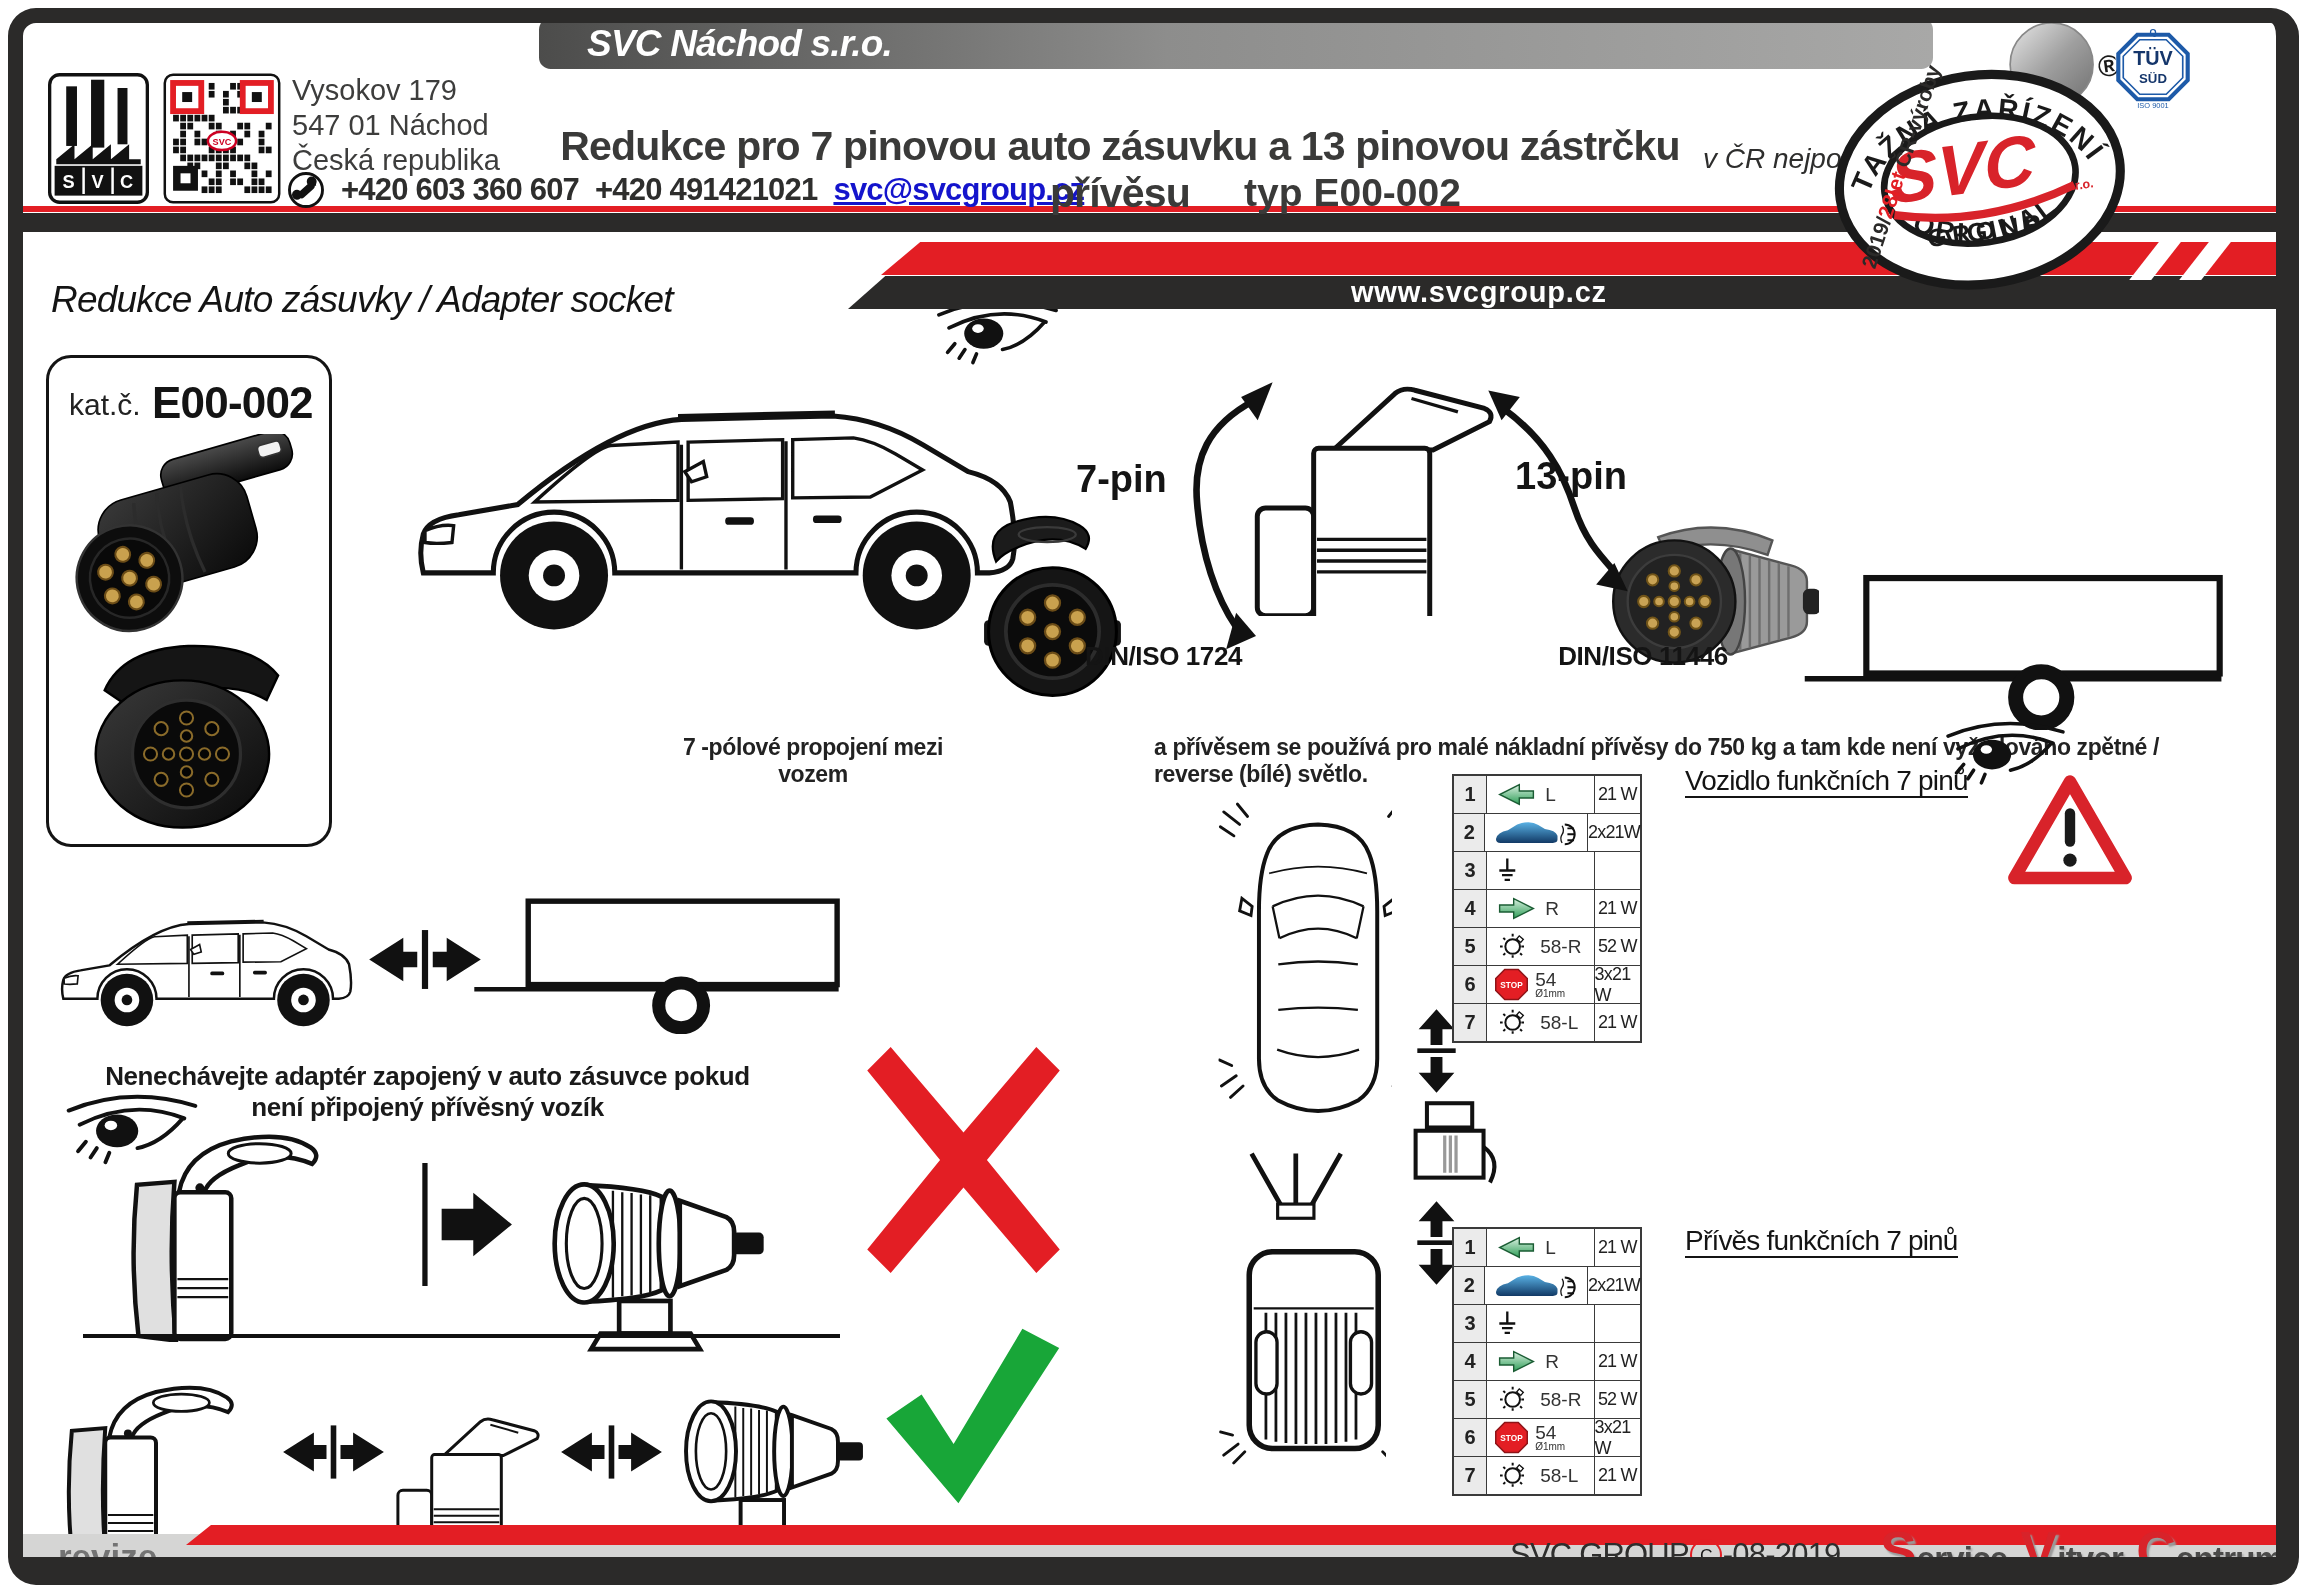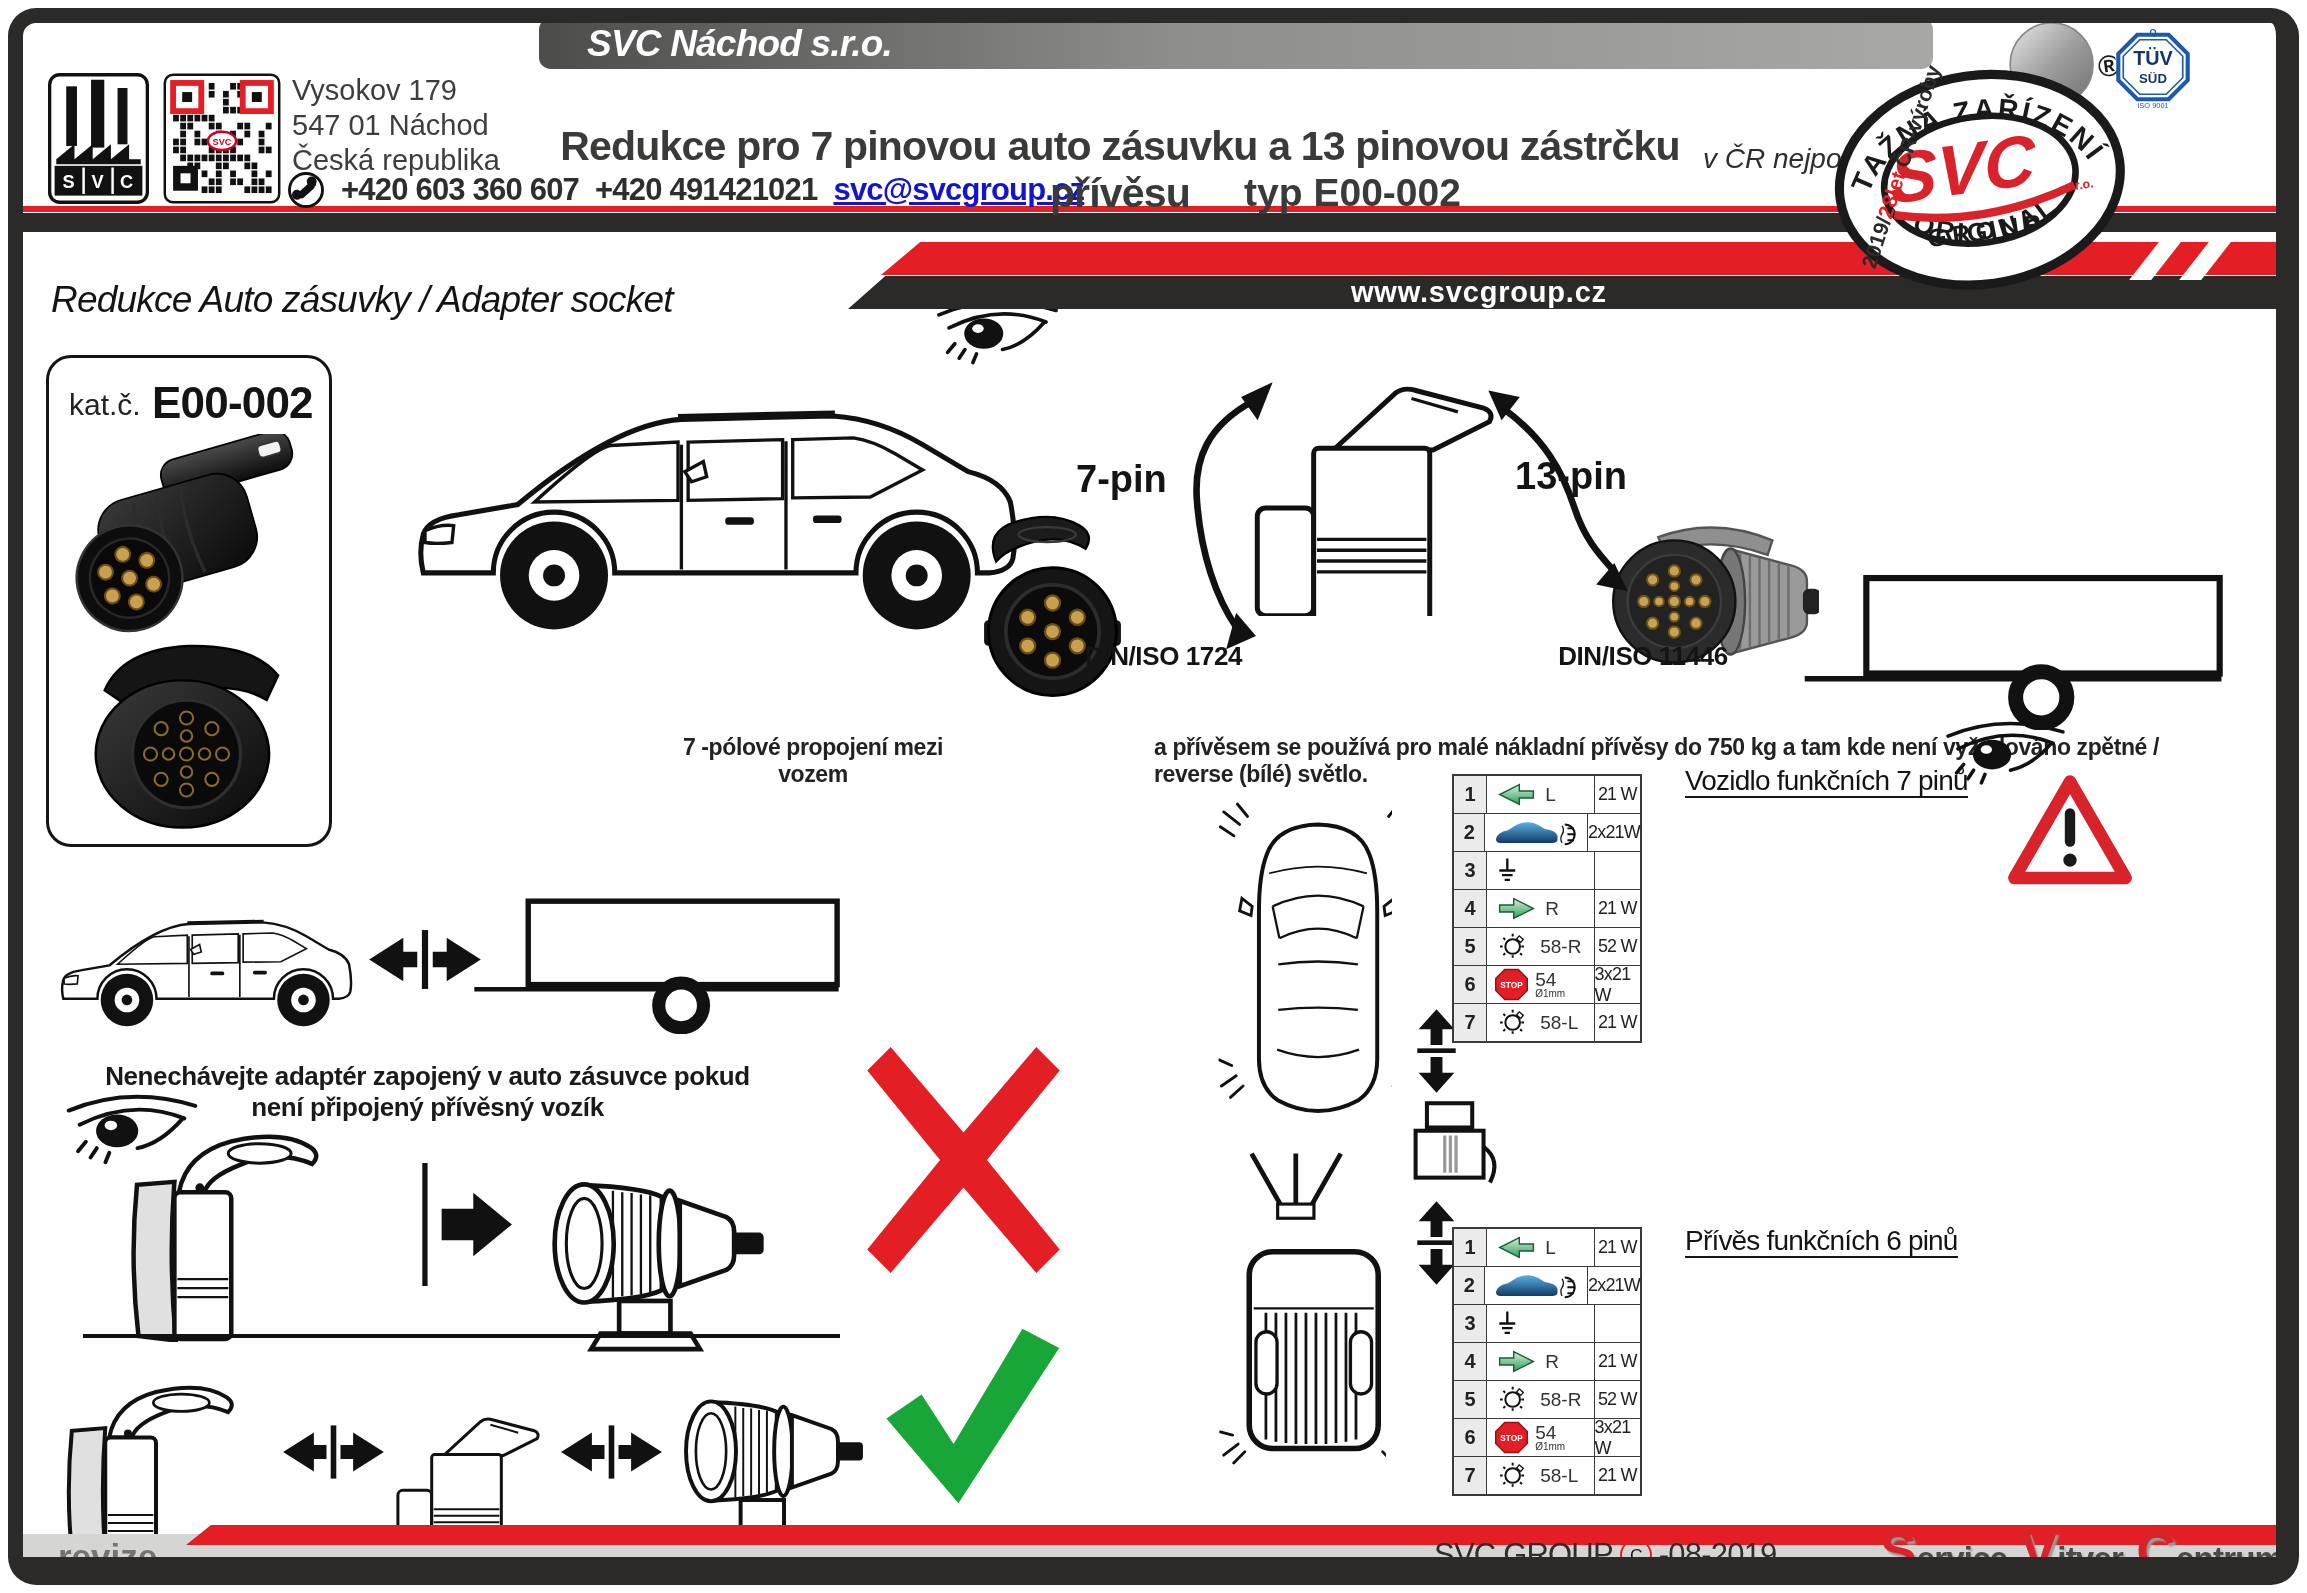--- a/index.html
+++ b/index.html
@@ -47,21 +47,21 @@
   .picon{width:100px;border-right:1.7px solid #3a3a3a;padding-left:6.6px;gap:6.6px;}
   .plabel{font-size:19px;color:#333;line-height:1;}
   .psub{display:block;font-size:10px;color:#333;}
   .pwatt{flex:1;justify-content:center;font-size:18px;color:#222;letter-spacing:-0.8px;}
   .ttitle{font-size:28px;font-weight:normal;color:#141414;border-bottom:2.5px solid #141414;padding-bottom:0;letter-spacing:-0.8px;}
   #warntext{left:79px;top:1061px;width:697px;text-align:center;font-size:26px;font-weight:bold;color:#1a1a1a;letter-spacing:-0.4px;}
   
   #graybar{left:23px;top:1534px;width:2261px;height:40px;background:#d5d5d4;z-index:10;}
   #redstripe{left:186px;top:1525px;width:2098px;height:20px;background:#e31e24;clip-path:polygon(25px 0,100% 0,100% 100%,0 100%);z-index:11;}
   #revize{left:58px;top:1537px;font-size:35px;font-weight:bold;color:#737373;z-index:12;}
-  #copyright{left:1434px;top:1537px;display:flex;align-items:center;gap:7px;font-size:31px;color:#2e2e2d;z-index:12;letter-spacing:-0.8px;}
+  #copyright{left:1510px;top:1537px;display:flex;align-items:center;gap:1px;font-size:31px;color:#2e2e2d;z-index:12;letter-spacing:-0.8px;}
   #copyright .ring{width:28px;height:28px;border:2.5px solid #e31e24;border-radius:50%;display:flex;align-items:center;justify-content:center;font-size:17.4px;color:#141414;}
   #service{left:1880px;top:1524px;display:flex;align-items:baseline;gap:13.3px;z-index:12;}
   #service .w{display:flex;align-items:baseline;}
   #service .ini{font-size:55px;font-weight:bold;color:#d8232a;text-shadow:2.5px 2.5px 1.7px #9a9a9a;line-height:1;}
   #service .rest{font-size:33px;font-weight:bold;color:#4a4a49;text-shadow:1.7px 1.7px 1.7px #b0b0b0;letter-spacing:-0.8px;}
 </style>
 </head>
 <body>
 
 <div id="page">
@@ -696,21 +696,21 @@
             <circle cx="28" cy="22" r="11" fill="none" stroke="#111" stroke-width="3"></circle>
             <rect x="35" y="8" width="8" height="6" transform="rotate(40 39 11)" fill="none" stroke="#111" stroke-width="2"></rect>
             <path d="M28 3 v6 M28 35 v6 M9 22 h6 M41 22 h6 M14 9 l4 4 M42 35 l-4 -4 M14 35 l4 -4" stroke="#111" stroke-width="3" stroke-dasharray="4 2"></path>
           </svg>
           <span class="plabel">58-L</span>
         </div>
         <div class="pc pwatt">21 W</div>
       </div>
     </div>
   <div class="abs" style="left:1685px;top:765px"><span class="ttitle">Vozidlo funkčních 7 pinů</span></div>
-  <div class="abs" style="left:1685px;top:1225px"><span class="ttitle">Přívěs funkčních 6 pinů</span></div>
+  <div class="abs" style="left:1685px;top:1225px"><span class="ttitle">Přívěs funkčních 7 pinů</span></div>
 
   <svg class="abs" style="left:1940px;top:712px" width="131" height="78" viewBox="0 0 170 110">
       <use href="#sym-eye"></use>
     </svg>
   <svg class="abs" style="left:2007px;top:773px" width="126" height="115" viewBox="0 0 170 152">
       <use href="#sym-warn-tri"></use>
     </svg>
 
   <svg class="abs" style="left:51px;top:885px" width="312" height="156" viewBox="0 0 760 370">
       <use href="#sym-suv"></use>

